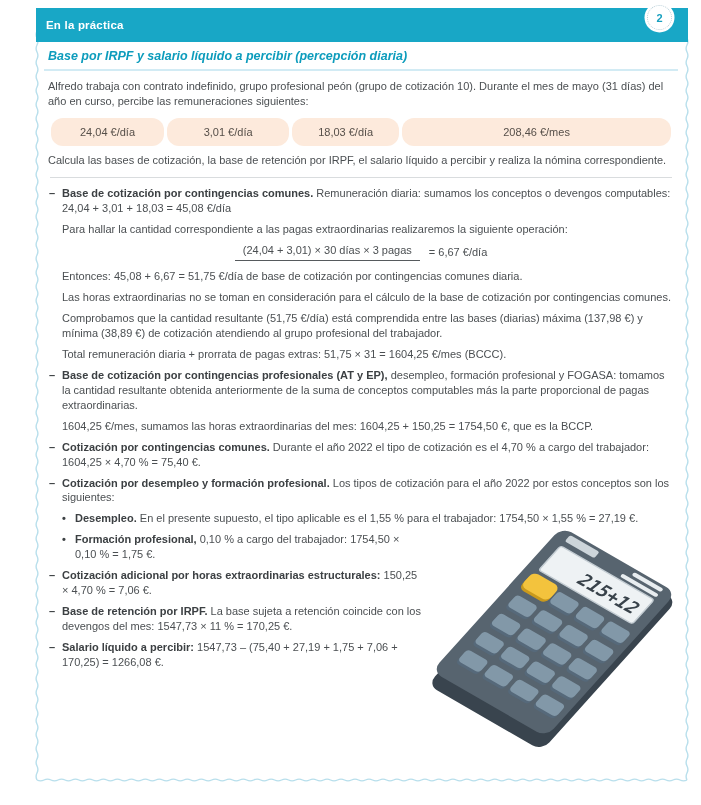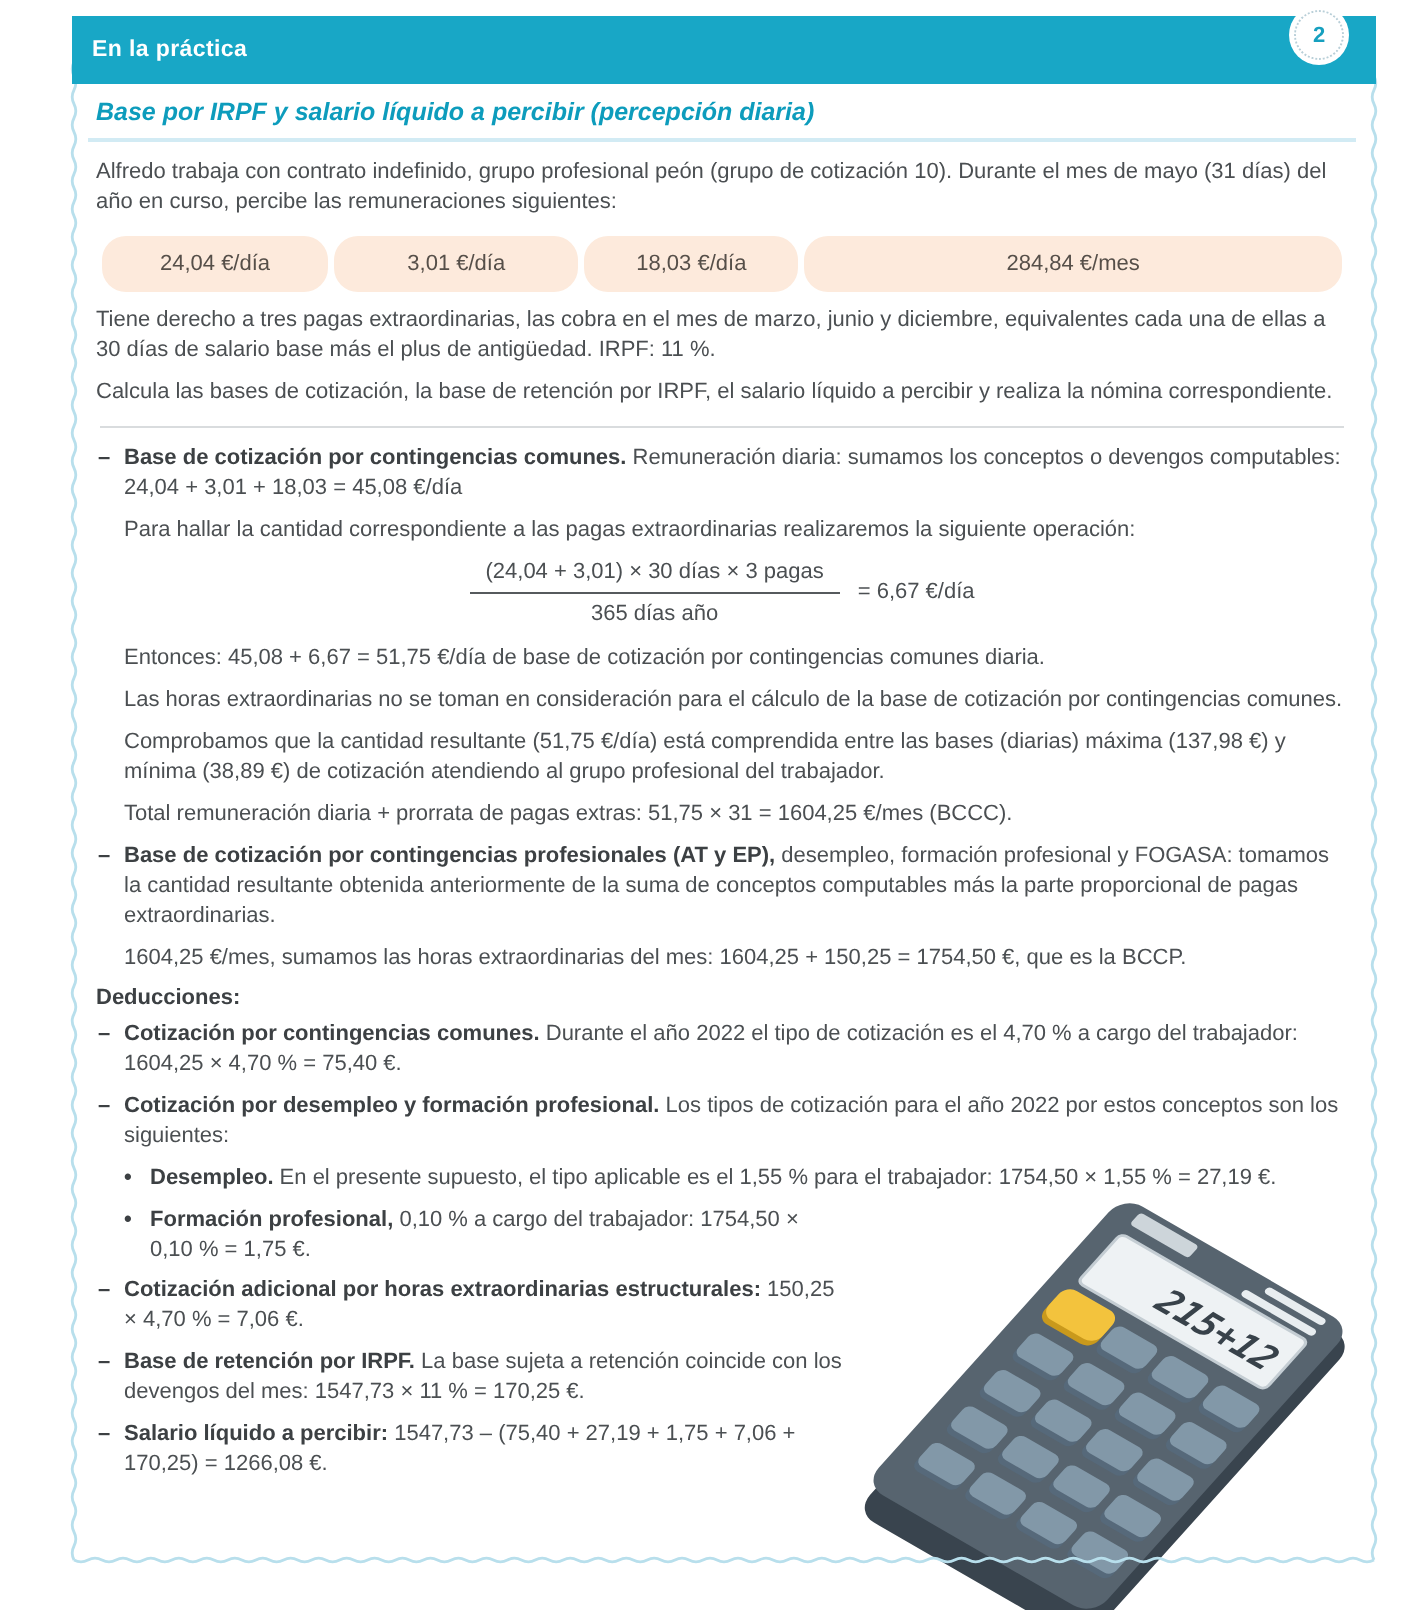--- a/index.html
+++ b/index.html
@@ -83,58 +83,55 @@
           <col style="width:18.5%">
           <col style="width:20%">
           <col style="width:17.5%">
           <col style="width:44%">
         </colgroup>
       <tbody>
       <tr>
         <td>24,04 €/día</td>
         <td>3,01 €/día</td>
         <td>18,03 €/día</td>
-        <td>284,84 €/mes</td>
+        <td>208,46 €/mes</td>
       </tr>
     </tbody>
       </table>
 
-    <p class="para">Tiene derecho a tres pagas extraordinarias, las cobra en el mes de marzo, junio y diciembre, equivalentes cada una de ellas a 30 días de salario base más el plus de antigüedad. IRPF: 11 %.</p>
     <p class="para">Calcula las bases de cotización, la base de retención por IRPF, el salario líquido a percibir y realiza la nómina correspondiente.</p>
 
     <hr class="section-divider">
 
     <div class="li">
       <span class="marker">–</span>
       <span class="lead">Base de cotización por contingencias comunes.</span><span> Remuneración diaria: sumamos los conceptos o devengos computables: 24,04 + 3,01 + 18,03 = 45,08 €/día</span>
     </div>
 
     <p class="para nested">Para hallar la cantidad correspondiente a las pagas extraordinarias realizaremos la siguiente operación:</p>
 
     <div class="formula">
       <span class="frac">
         <span class="num">(24,04 + 3,01) × 30 días × 3 pagas</span>
-        <span class="den">365 días año</span>
       </span>
       <span>= 6,67 €/día</span>
     </div>
 
     <p class="para nested">Entonces: 45,08 + 6,67 = 51,75 €/día de base de cotización por contingencias comunes diaria.</p>
     <p class="para nested">Las horas extraordinarias no se toman en consideración para el cálculo de la base de cotización por contingencias comunes.</p>
     <p class="para nested">Comprobamos que la cantidad resultante (51,75 €/día) está comprendida entre las bases (diarias) máxima (137,98 €) y mínima (38,89 €) de cotización atendiendo al grupo profesional del trabajador.</p>
     <p class="para nested">Total remuneración diaria + prorrata de pagas extras: 51,75 × 31 = 1604,25 €/mes (BCCC).</p>
 
     <div class="li">
       <span class="marker">–</span>
       <span class="lead">Base de cotización por contingencias profesionales (AT y EP),</span><span> desempleo, formación profesional y FOGASA: tomamos la cantidad resultante obtenida anteriormente de la suma de conceptos computables más la parte proporcional de pagas extraordinarias.</span>
     </div>
 
     <p class="para nested">1604,25 €/mes, sumamos las horas extraordinarias del mes: 1604,25 + 150,25 = 1754,50 €, que es la BCCP.</p>
 
-    <p class="heading">Deducciones:</p>
 
     <div class="li">
       <span class="marker">–</span>
       <span class="lead">Cotización por contingencias comunes.</span><span> Durante el año 2022 el tipo de cotización es el 4,70 % a cargo del trabajador: 1604,25 × 4,70 % = 75,40 €.</span>
     </div>
 
     <div class="li">
       <span class="marker">–</span>
       <span class="lead">Cotización por desempleo y formación profesional.</span><span> Los tipos de cotización para el año 2022 por estos conceptos son los siguientes:</span>
     </div>

